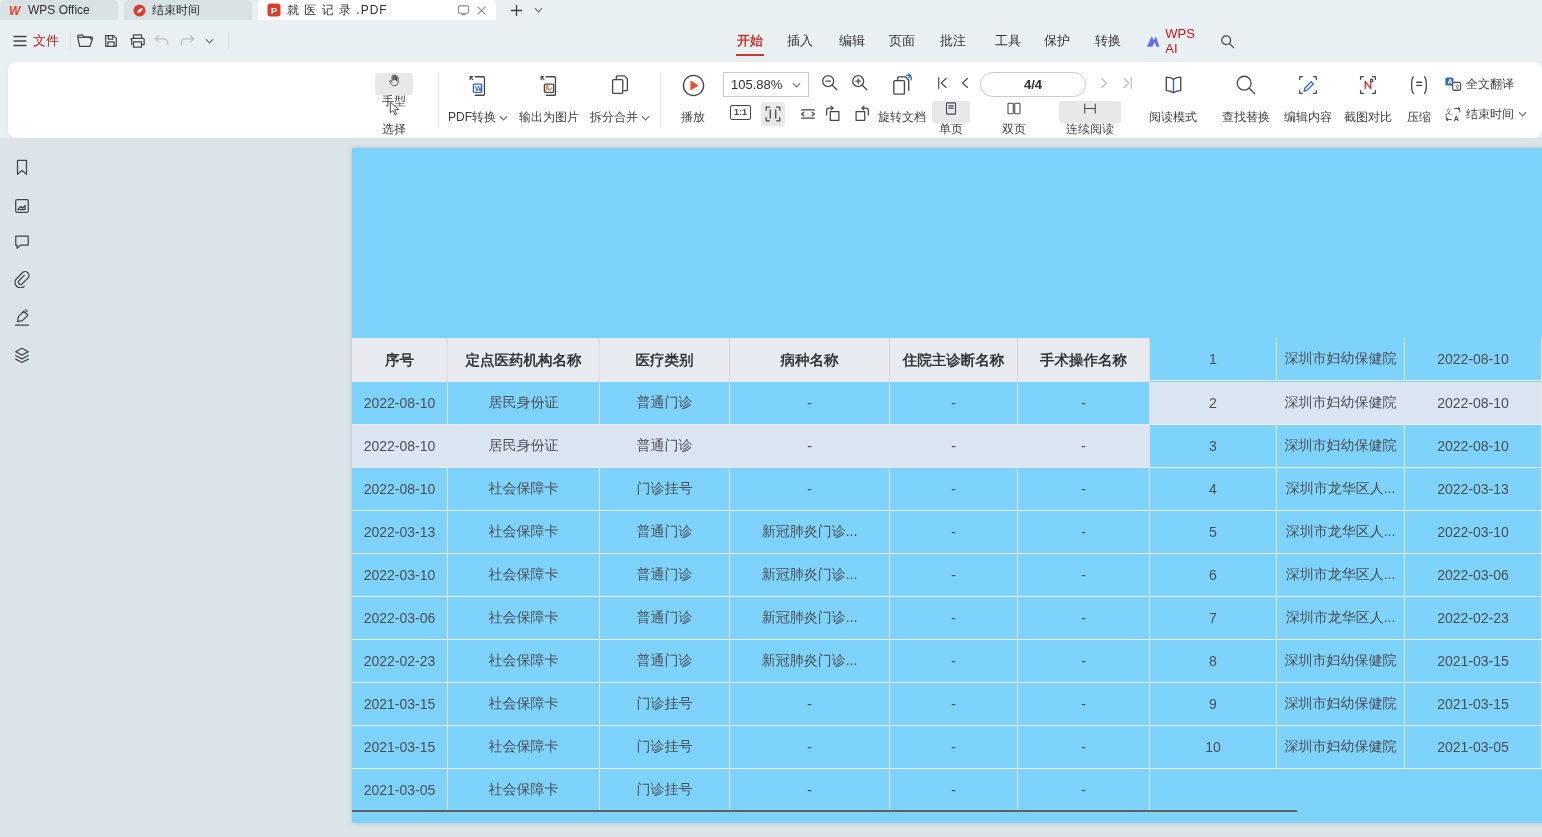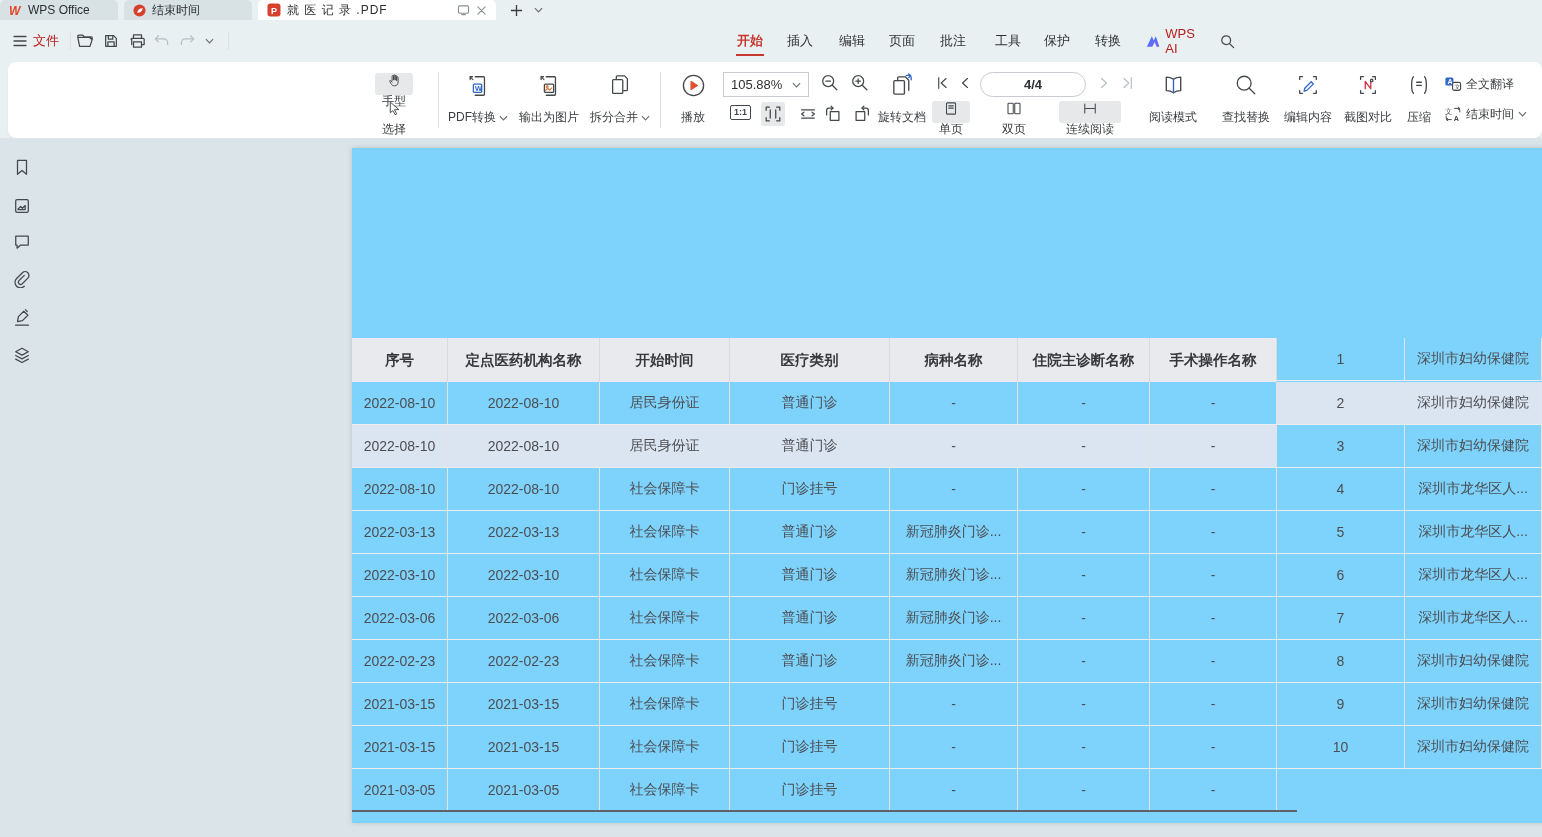--- a/index.html
+++ b/index.html
@@ -504,21 +504,20 @@
           <path d="M3 10.5l7 3.8 7-3.8M3 14.5l7 3.8 7-3.8"></path>
         </svg>
     </span>
   </div>
 
   <div id="page">
     <div id="page-inner">
       <div id="pdf-table">
           <div class="th">序号</div>
           <div class="th">定点医药机构名称</div>
-          <div class="th">开始时间</div>
           <div class="th">医疗类别</div>
           <div class="th">病种名称</div>
           <div class="th">住院主诊断名称</div>
           <div class="th">手术操作名称</div>
           <div class="td">1</div>
           <div class="td">深圳市妇幼保健院</div>
           <div class="td">2022-08-10</div>
           <div class="td">2022-08-10</div>
           <div class="td">居民身份证</div>
           <div class="td">普通门诊</div>

